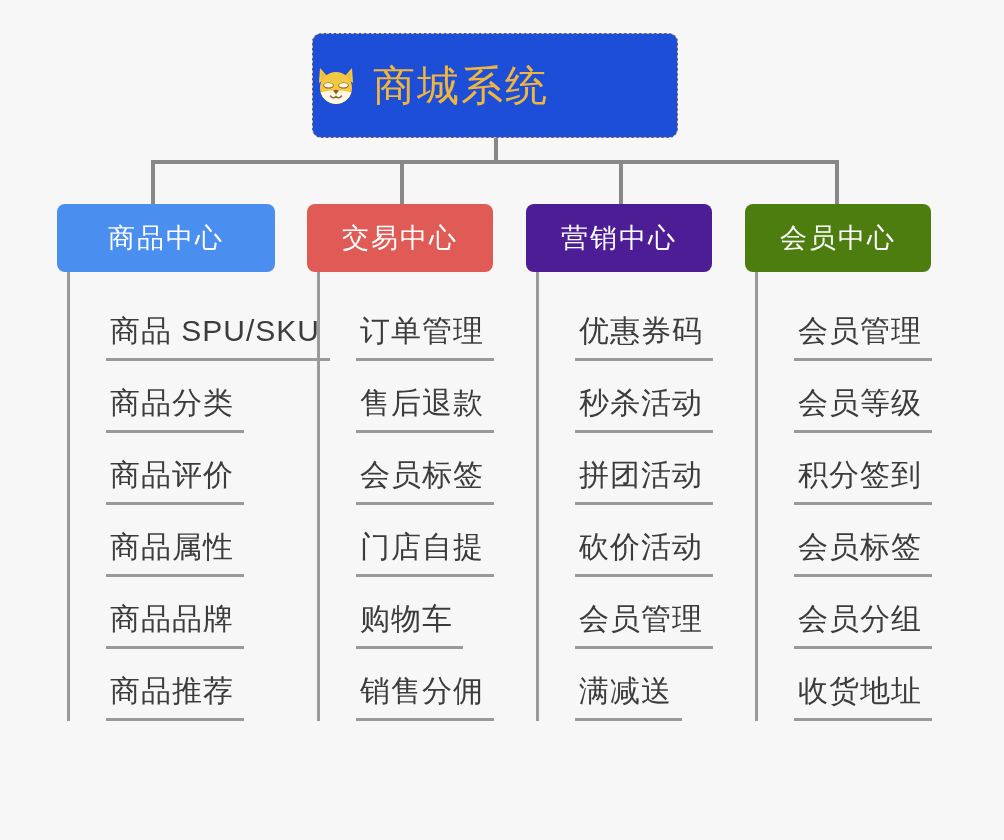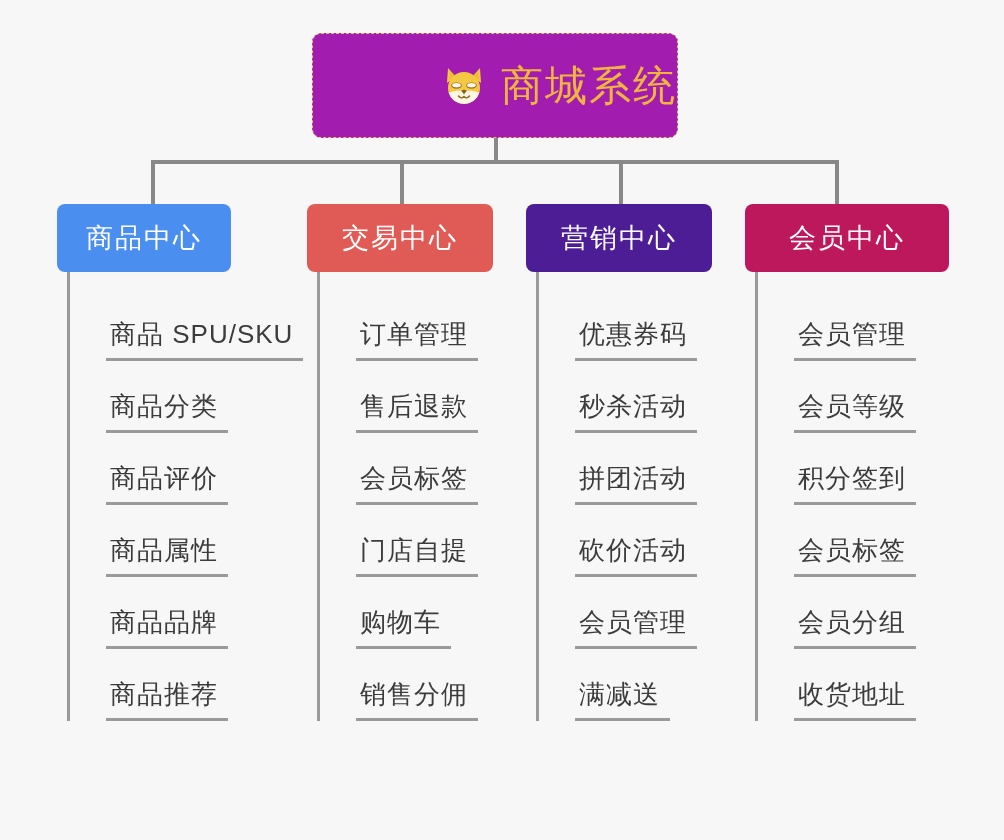--- a/index.html
+++ b/index.html
@@ -22,26 +22,26 @@
   }
 
   
   .root-card {
     position: absolute;
     left: 312px;
     top: 33px;
     width: 366px;
     height: 105px;
     box-sizing: border-box;
-    background: #a21caf;
+    background: #1d4ed8;
     border: 1px dashed #e9bb6a;
     border-radius: 9px;
     display: flex;
     align-items: center;
-    justify-content: flex-end;
+    justify-content: flex-start;
     gap: 14px;
   }
   .root-emoji {
     font-size: 40px;
     line-height: 1;
     display: block;
     width: 46px;
     height: 46px;
   }
   .root-emoji svg { display: block; }
@@ -104,21 +104,21 @@
   }
   .leaf {
     position: relative;
     height: 72px;
     box-sizing: border-box;
     display: flex;
     align-items: flex-end;
     padding-left: 36px;
   }
   .leaf-label {
-    font-size: 26px;
+    font-size: 30px;
     color: #3c3c3c;
     white-space: nowrap;
     padding: 0 10px 6px 4px;
     border-bottom: 3px solid #9a9a9a;
     letter-spacing: 1px;
   }
 </style>
 </head>
 <body>
 
@@ -145,21 +145,21 @@
   </div>
 
   <div class="conn conn-stem" style="background: rgb(136, 136, 136);"></div>
   <div class="conn conn-bus" style="background: rgb(136, 136, 136);"></div>
   <div class="conn conn-drop" style="left: 151px; background: rgb(136, 136, 136);"></div>
   <div class="conn conn-drop" style="left: 400px; background: rgb(136, 136, 136);"></div>
   <div class="conn conn-drop" style="left: 619px; background: rgb(136, 136, 136);"></div>
   <div class="conn conn-drop" style="left: 835px; background: rgb(136, 136, 136);"></div>
 
   <div class="branch" style="left:57px;">
-    <div class="branch-head" style="width: 174px; background: rgb(74, 142, 240);">
+    <div class="branch-head" style="width: 218px; background: rgb(74, 142, 240);">
       <span>商品中心</span>
     </div>
     <div class="leaf-list">
       <div class="leaf">
           <span class="leaf-label">商品 SPU/SKU</span>
         </div>
       <div class="leaf">
           <span class="leaf-label">商品分类</span>
         </div>
       <div class="leaf">
@@ -223,21 +223,21 @@
       <div class="leaf">
           <span class="leaf-label">会员管理</span>
         </div>
       <div class="leaf">
           <span class="leaf-label">满减送</span>
         </div>
     </div>
   </div>
 
   <div class="branch" style="left:745px;">
-    <div class="branch-head" style="width: 204px; background: #be185d;">
+    <div class="branch-head" style="width: 186px; background: #4d7c0f;">
       <span>会员中心</span>
     </div>
     <div class="leaf-list">
       <div class="leaf">
           <span class="leaf-label">会员管理</span>
         </div>
       <div class="leaf">
           <span class="leaf-label">会员等级</span>
         </div>
       <div class="leaf">

